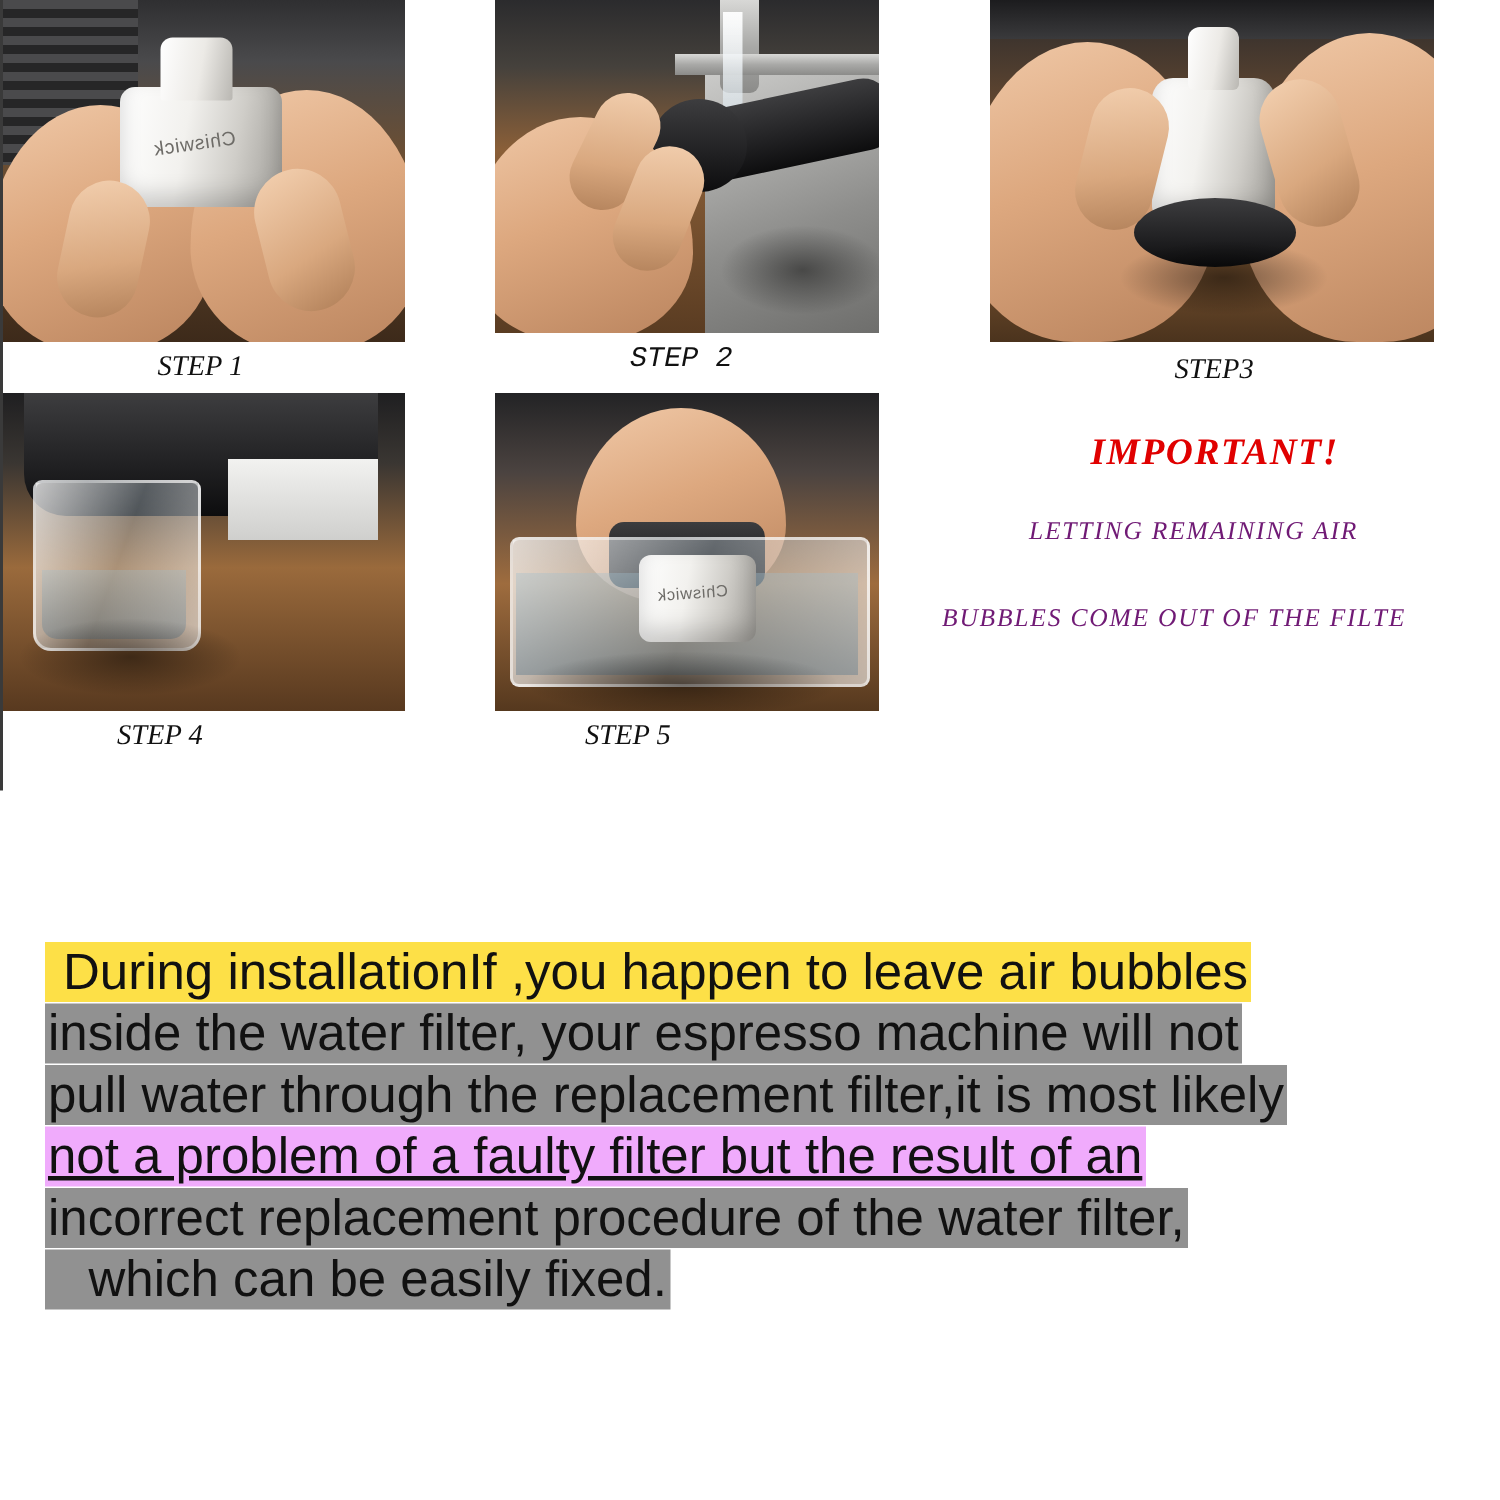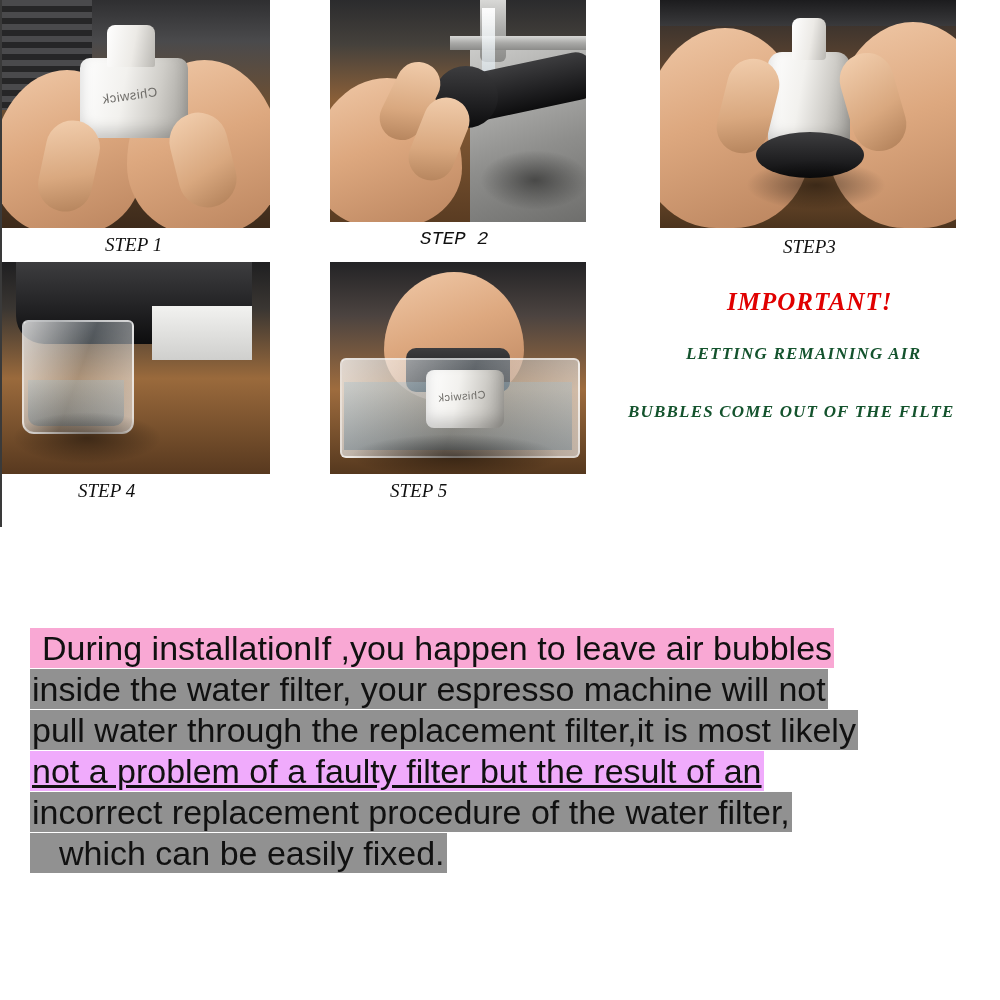--- a/index.html
+++ b/index.html
@@ -108,24 +108,24 @@
     color: #e00000;
     font-family: "Liberation Serif", serif;
     font-style: italic;
     font-weight: bold;
     font-size: 25px;
     letter-spacing: 1px;
     white-space: nowrap;
   }
   .notice-line {
     position: absolute;
-    color: #14532d;
+    color: #701a75;
     font-family: "Liberation Serif", serif;
     font-style: italic;
-    font-weight: bold;
+    font-weight: normal;
     font-size: 17px;
     letter-spacing: 1.2px;
     white-space: nowrap;
   }
 
   
   .para {
     position: absolute;
     left: 30px;
     top: 628px;
@@ -233,21 +233,21 @@
   </div>
 </div>
 <div class="caption" style="left:390px; top:480px;">STEP 5</div>
 
 <div class="important" style="left: 727px; top: 288px; color: rgb(224, 0, 0);">IMPORTANT!</div>
 <div class="notice-line" style="left:686px; top:344px;">LETTING REMAINING AIR</div>
 <div class="notice-line" style="left:628px; top:402px;">BUBBLES COME OUT OF THE FILTE</div>
 
 <div class="para">
   <div class="para-line">
-    <span class="hl" style="background: #f9a8d4; padding-left: 12px;">During installationIf ,you happen to leave air bubbles</span>
+    <span class="hl" style="background: #fde047; padding-left: 12px;">During installationIf ,you happen to leave air bubbles</span>
   </div>
   <div class="para-line">
     <span class="hl" style="background: rgb(145, 145, 145);">inside the water filter, your espresso machine will not</span>
   </div>
   <div class="para-line">
     <span class="hl" style="background: rgb(145, 145, 145);">pull water through the replacement filter,it is most likely</span>
   </div>
   <div class="para-line">
     <span class="hl" style="background: #f0abfc; text-decoration: underline;">not a problem of a faulty filter but the result of an</span>
   </div>

